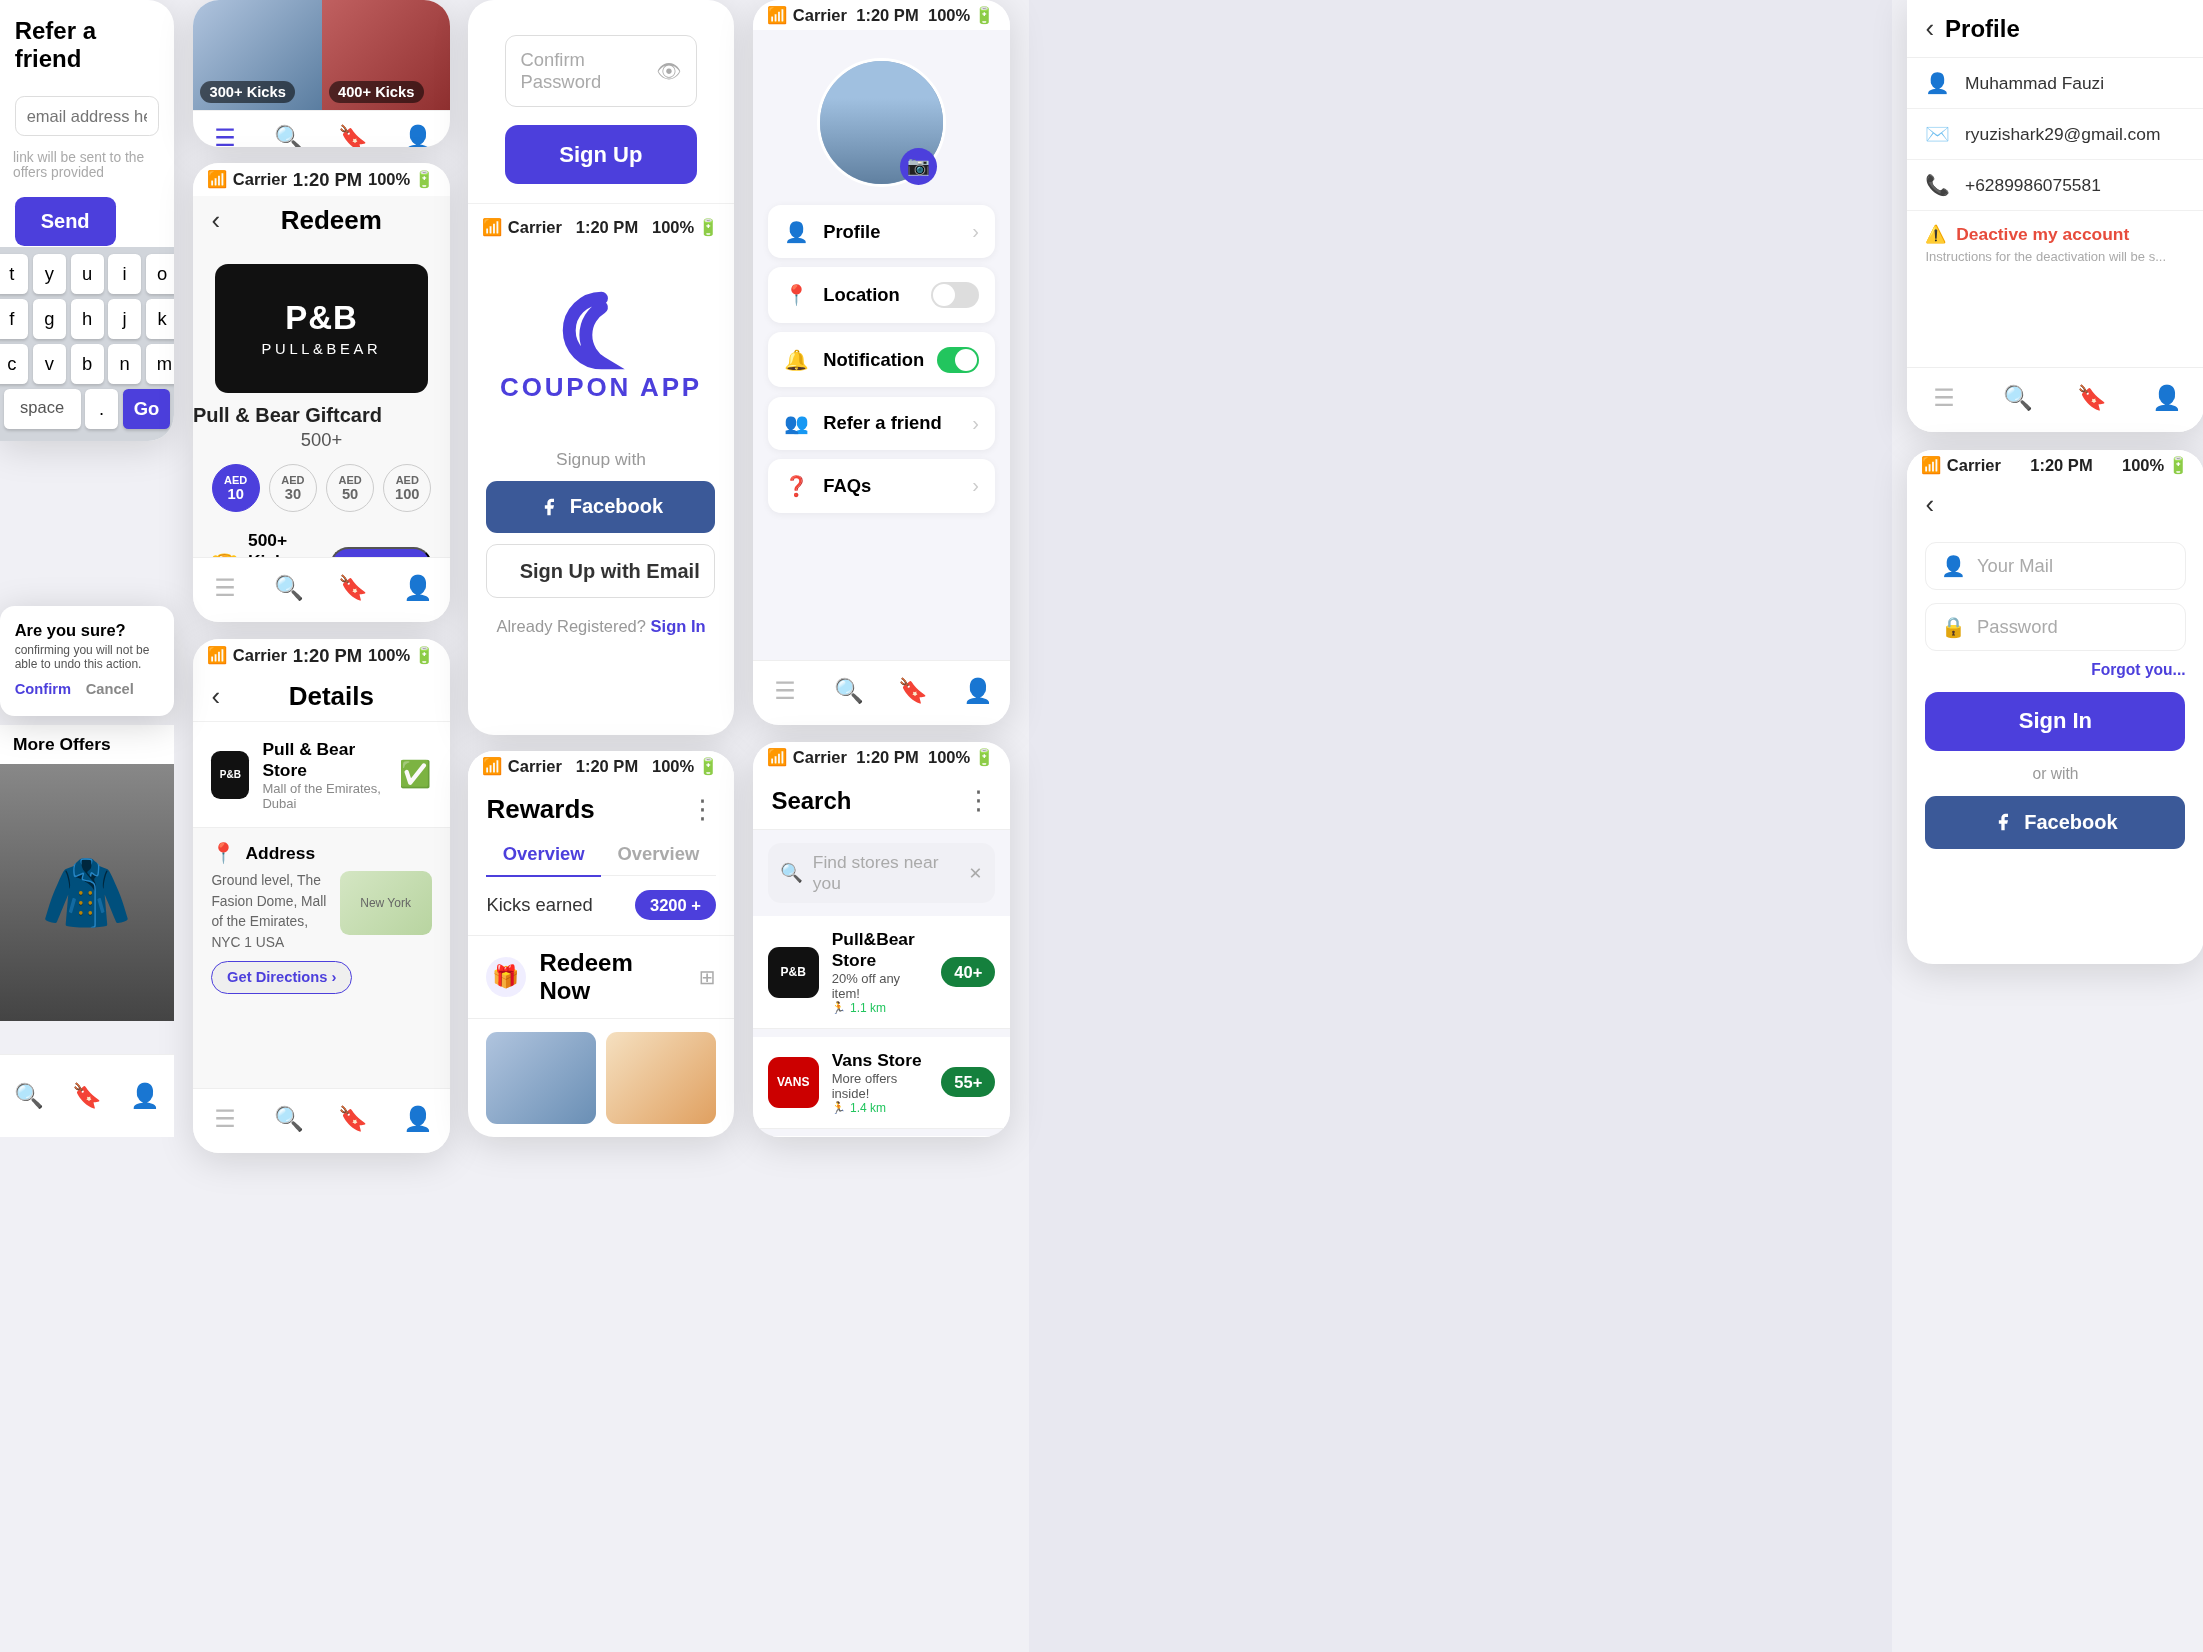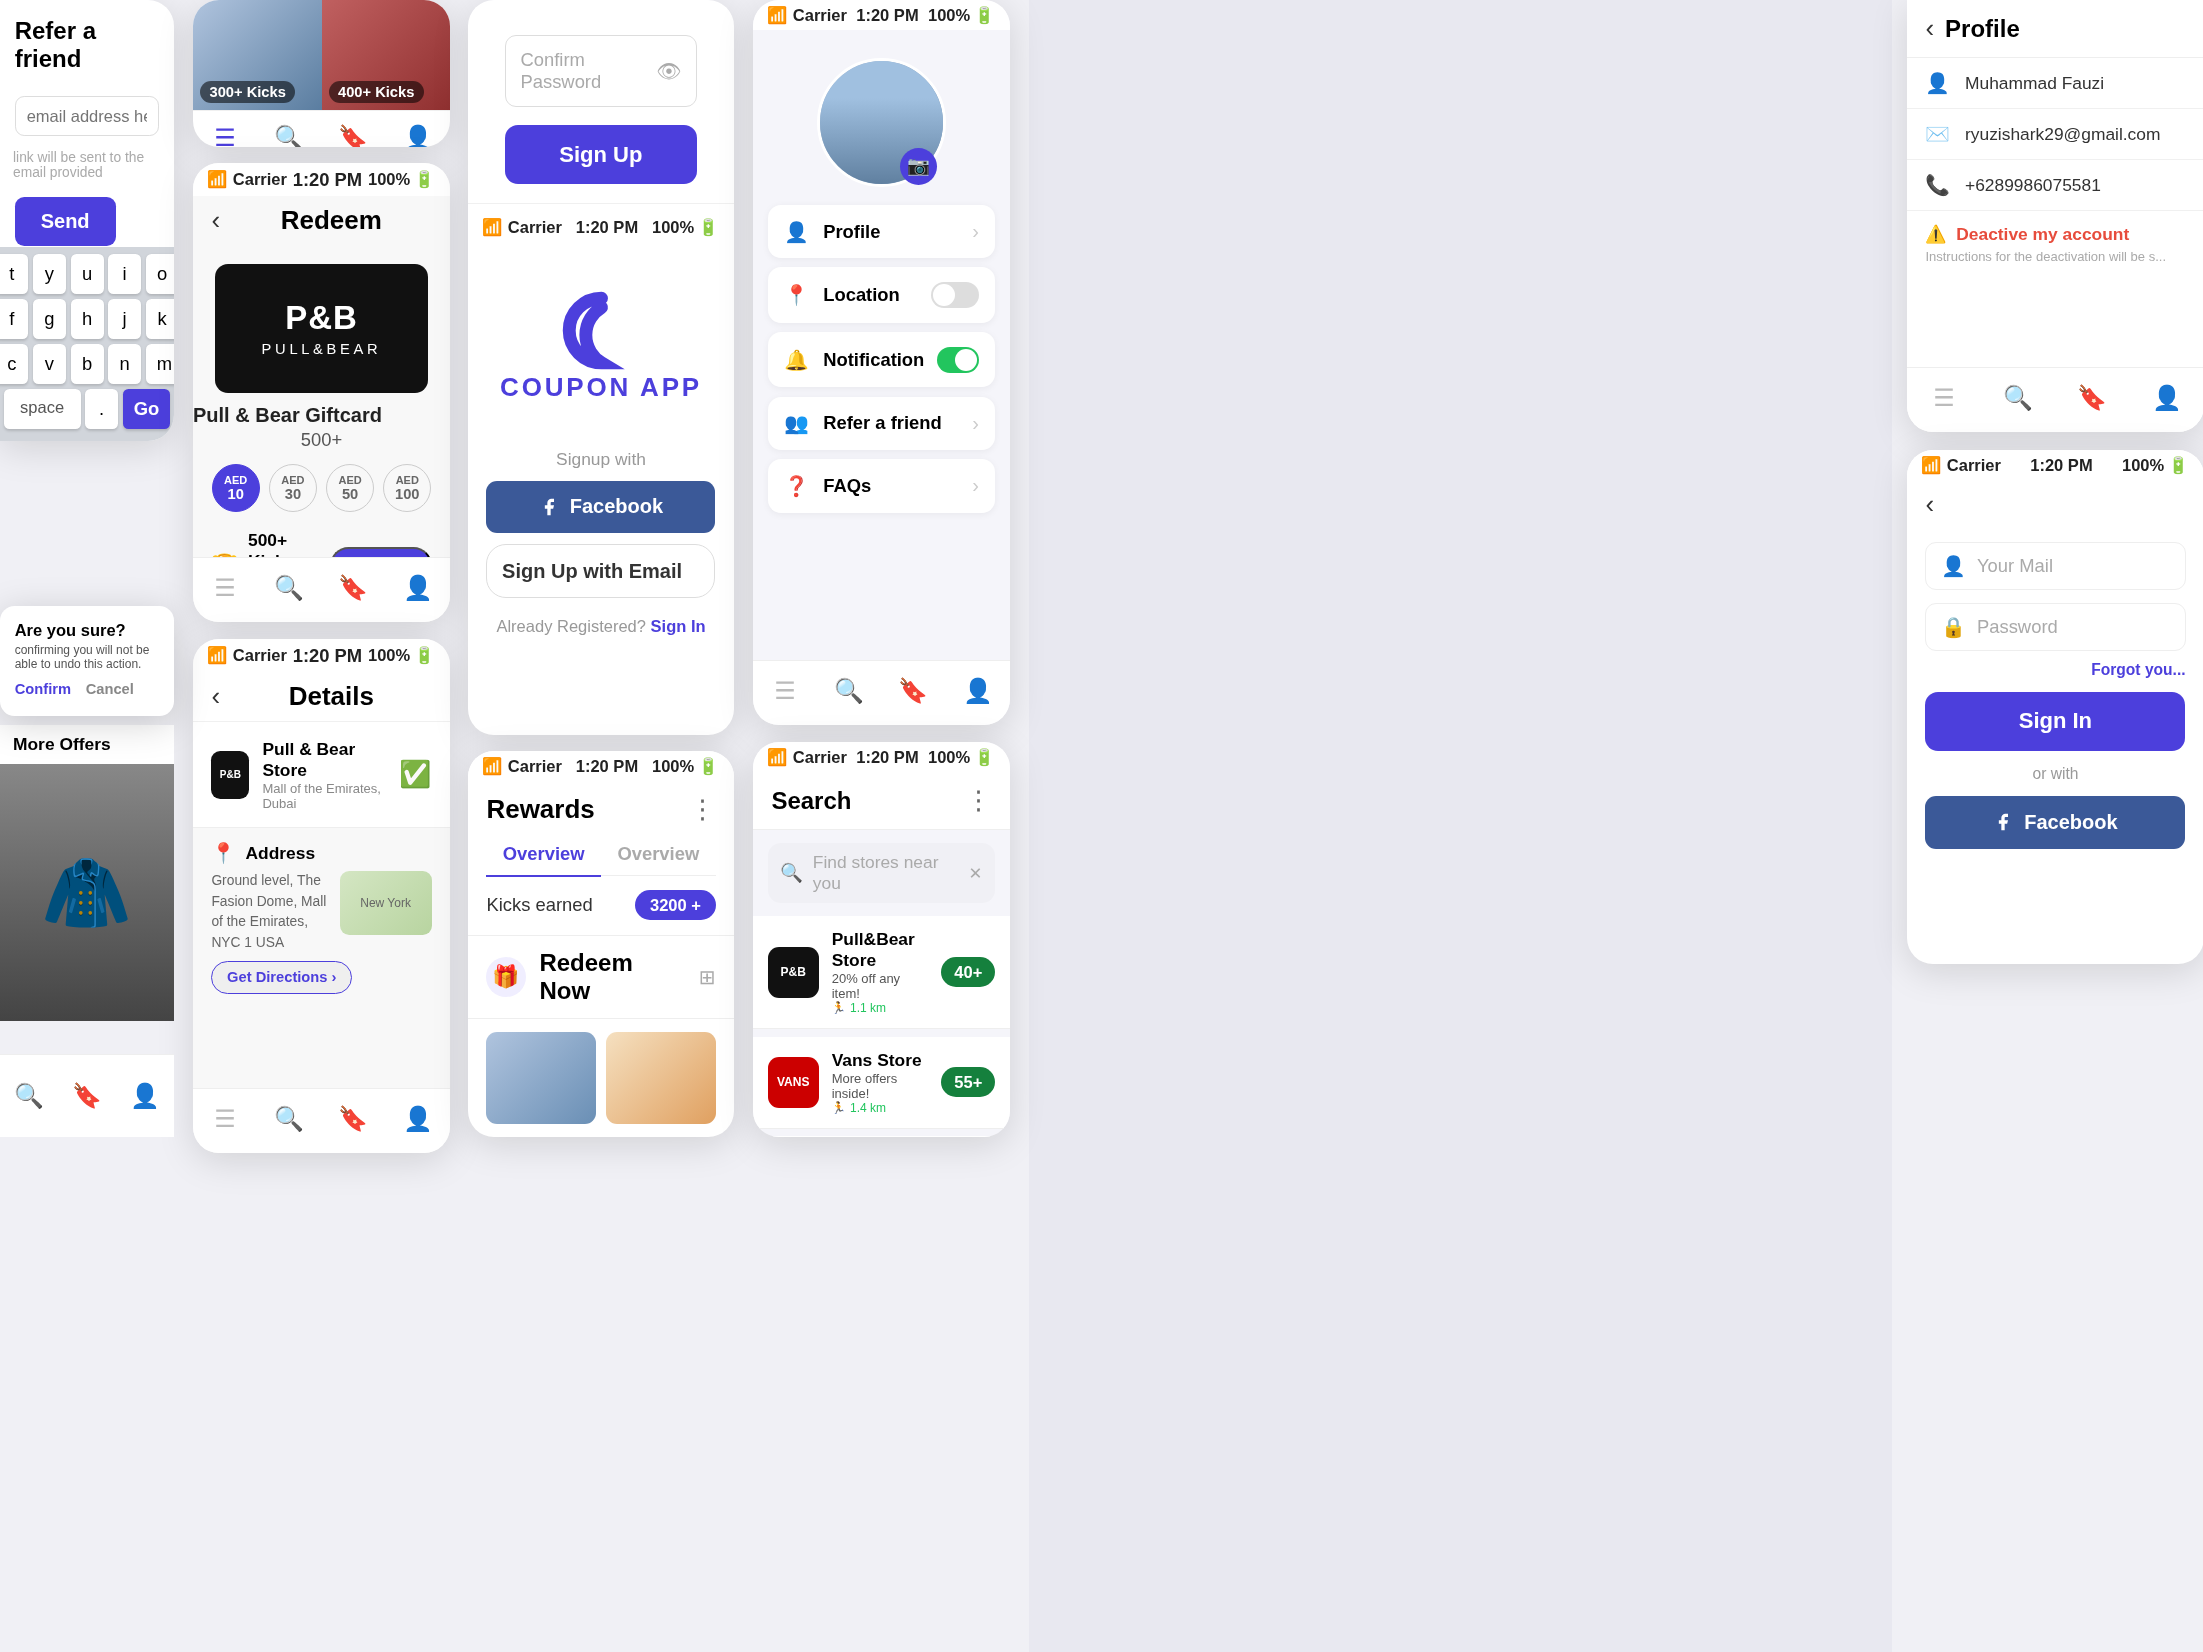--- a/index.html
+++ b/index.html
@@ -175,22 +175,22 @@
     .coupon-app-name { font-size: 26px; font-weight: 800; color: #4c3fdc; letter-spacing: 2.8px; }
     .signup-with { text-align: center; font-size: 17.4px; color: #999; margin: 18.4px 0 11px; }
     .fb-btn {
       margin: 0 18.4px 11px; background: #3b5998; color: #fff;
       border: none; border-radius: 11px; padding: 14.7px; font-size: 20px;
       font-weight: 700; width: calc(100% - 37px); cursor: pointer;
       display: flex; align-items: center; justify-content: center; gap: 11px;
     }
     .email-signup-btn {
       margin: 0 18.4px; background: #fff; color: #333;
-      border: 1.4px solid #ddd; border-radius: 20px; padding: 14.7px; font-size: 20px;
-      font-weight: 600; width: calc(100% - 37px); cursor: pointer; text-align: left;
+      border: 1.4px solid #ddd; border-radius: 11px; padding: 14.7px; font-size: 20px;
+      font-weight: 600; width: calc(100% - 37px); cursor: pointer; text-align: right;
     }
     .already-reg { text-align: center; font-size: 16.5px; color: #999; margin: 18.4px 0 9.2px; }
     .sign-in-link { color: #4c3fdc; font-weight: 700; }
     .rewards-header {
       display: flex; align-items: flex-end; justify-content: space-between;
       padding: 13px 18.4px 0;
     }
     .rewards-title { font-size: 26px; font-weight: 700; }
     .more-dots { font-size: 26px; color: #666; }
     .rewards-tabs { display: flex; border-bottom: 1.8px solid #eee; margin: 9.2px 18.4px 0; }
@@ -345,21 +345,21 @@
     }
   </style>
 </head>
 <body>
 
 <div class="panel" id="panel-refer" style="left:0;top:0;width:174px;height:441px;border-radius:0 26px 26px 0;">
   <div class="refer-title">Refer a friend</div>
   <div class="email-input-wrap">
     <input type="text" style="font-size: 16.5px; color: rgb(170, 170, 170); background: transparent; border: none; outline: none; width: 100%;" placeholder="email address here">
   </div>
-  <div class="email-hint" style="font-size:13.8px;color:#aaa;padding:0 13px 7.3px;">link will be sent to the email provided</div>
+  <div class="email-hint" style="font-size:13.8px;color:#aaa;padding:0 13px 7.3px;">link will be sent to the offers provided</div>
   <button class="send-btn">Send</button>
   
   <div class="keyboard">
     <div class="kb-row">
 
       <div class="kb-key">t</div>
       <div class="kb-key">y</div>
       <div class="kb-key">u</div>
       <div class="kb-key">i</div>
       <div class="kb-key">o</div>

